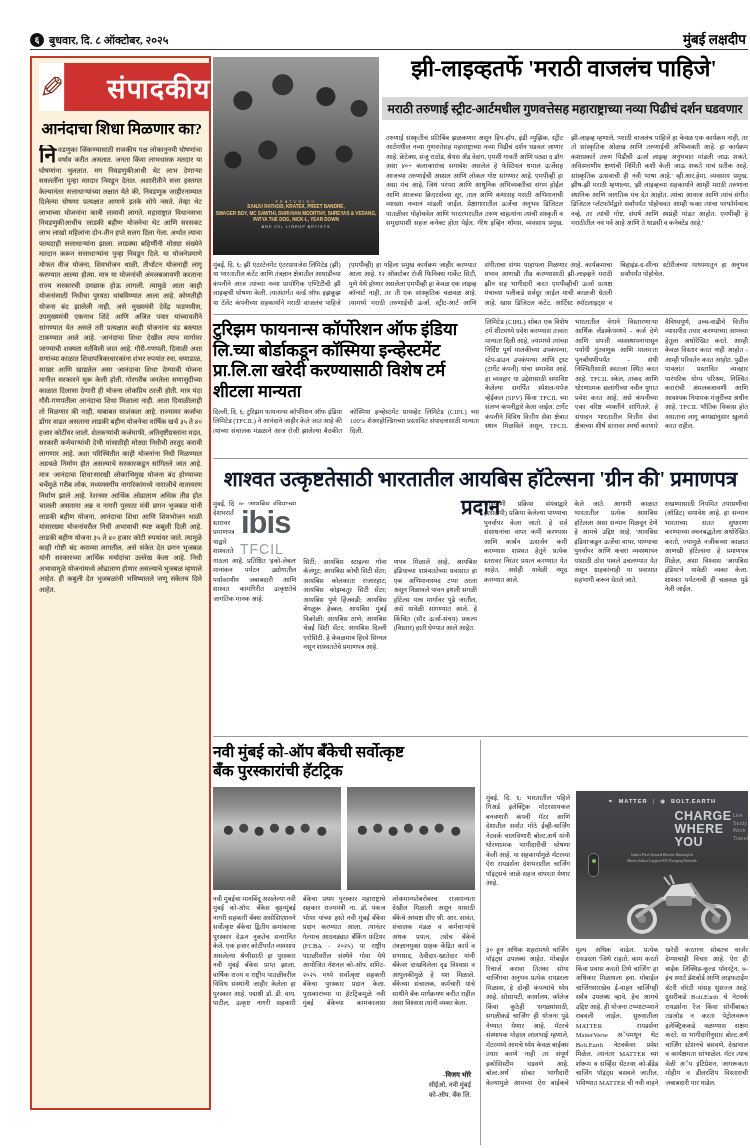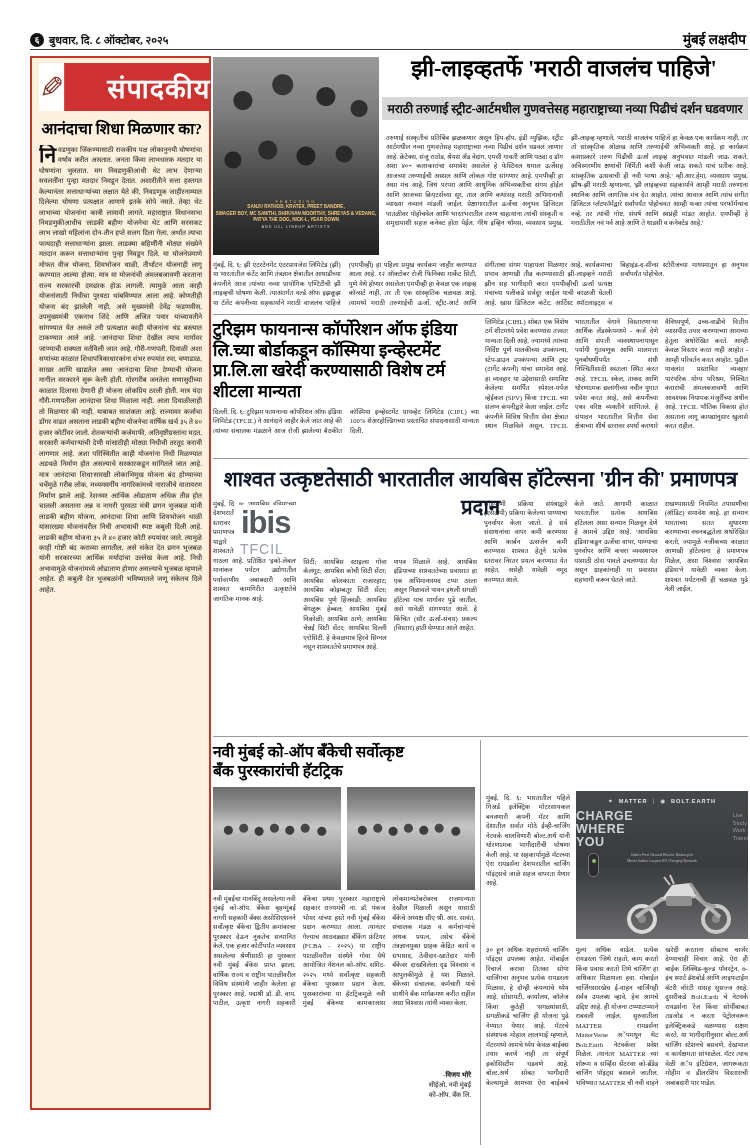--- a/index.html
+++ b/index.html
@@ -108,21 +108,21 @@
   
   .matter-headline { left:486px; top:742px; width:262px; text-align:center; font-size:16px; font-weight:bold; line-height:1.25; color:#000; }
   .matter-leftcol { left:486px; top:793px; width:84px; height:147px; }
   .matter-body { left:486px; top:945px; width:262px; height:200px; }
   .matter-ad { left:576px; top:791px; width:172px; height:148px; overflow:hidden;
     background:linear-gradient(180deg,#46474a 0%,#3a3b3d 50%,#545557 78%,#6e6e70 100%);
     font-family:"Liberation Sans","DejaVu Sans",sans-serif; color:#d7d9da; }
   .ad-brands { display:flex; align-items:center; justify-content:center; gap:5px; margin-top:7px;
                font-size:5.6px; font-weight:bold; letter-spacing:1px; color:#e4e5e6; }
   .ad-sep { color:#9b9c9e; }
-  .ad-tag { display:flex; justify-content:space-between; gap:13px; margin-top:6px; }
+  .ad-tag { display:flex; justify-content:flex-end; gap:1px; margin-top:6px; }
   .ad-tag-big { font-size:12.5px; font-weight:bold; line-height:1.05; color:#cfd2d4; letter-spacing:0.5px; }
   .ad-tag-words { font-size:5.6px; color:#97999c; line-height:1.35; padding-top:2px; }
   .ad-sub { text-align:center; font-size:3.6px; color:#b9babc; margin-top:4px; line-height:1.5; }
   .ad-charger { position:absolute; left:12px; top:62px; width:11px; height:24px; background:#2c2c2e;
                 border:1px solid #77787a; border-radius:5px; }
   .ad-charger:after { content:""; position:absolute; left:3px; top:5px; width:4px; height:4px; border-radius:50%; background:#8fbf6a; }
   .ad-bike { position:absolute; right:6px; bottom:4px; }
 
   h1,h2,h3 { font-weight:bold; }
 </style>

